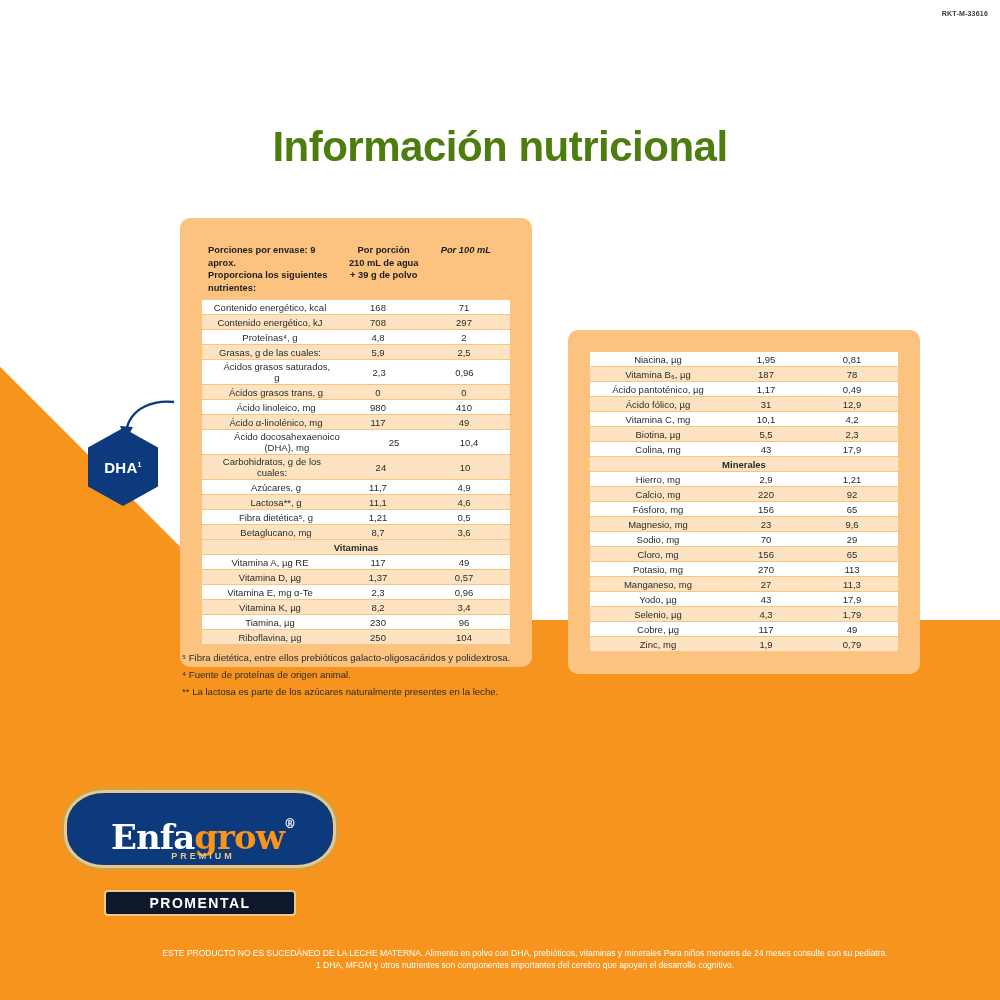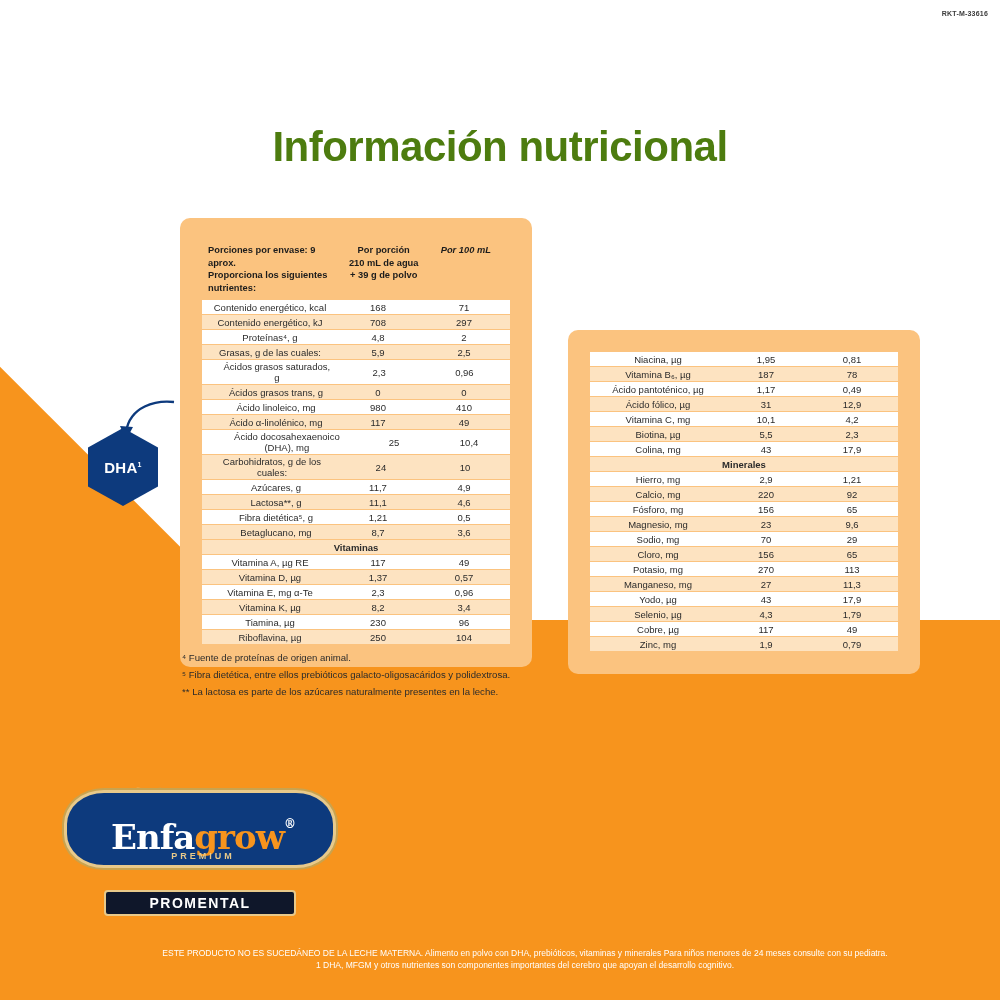--- a/index.html
+++ b/index.html
@@ -439,22 +439,22 @@
       </div>
       <div class="row alt">
         <div class="c1">Zinc, mg</div>
         <div class="c2">1,9</div>
         <div class="c3">0,79</div>
       </div>
     </div>
 </div>
 
 <div class="footnotes">
+  <div>⁵ Fibra dietética, entre ellos prebióticos galacto-oligosacáridos y polidextrosa.</div>
   <div>⁴ Fuente de proteínas de origen animal.</div>
-  <div>⁵ Fibra dietética, entre ellos prebióticos galacto-oligosacáridos y polidextrosa.</div>
   <div>** La lactosa es parte de los azúcares naturalmente presentes en la leche.</div>
 </div>
 
 <div class="logo">
   <svg class="logo-leaf" viewBox="0 0 46 30">
     <path d="M23 28 C14 24 6 16 10 6 C18 4 24 12 23 28 Z" fill="#e8c98a"></path>
     <path d="M23 28 C32 24 40 16 36 6 C28 4 22 12 23 28 Z" fill="#c9a34f"></path>
   </svg>
   <div class="logo-body">
     <div class="logo-text"><span>Enfa</span><span class="grow">grow</span><span class="reg">®</span></div>

